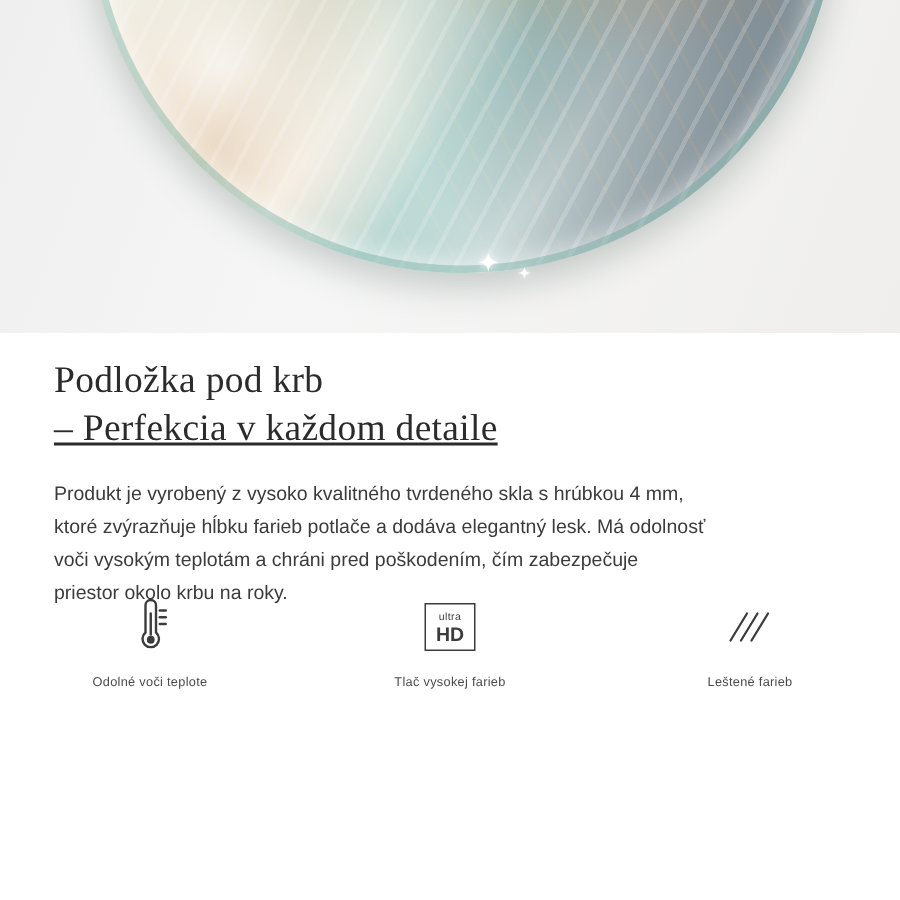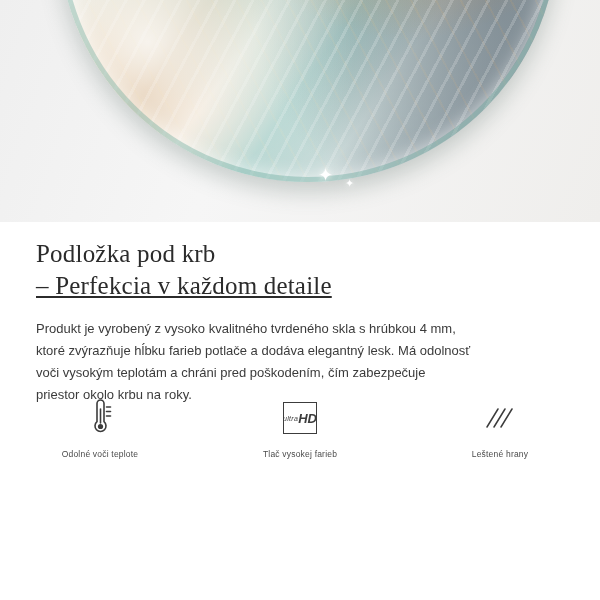--- a/index.html
+++ b/index.html
@@ -145,24 +145,23 @@
   .feature .caption {
     margin-top: 8px;
     font-size: 8.5px;
     color: #4a4a4a;
     letter-spacing: 0.2px;
     text-align: center;
   }
   .ultrahd {
     width: 34px; height: 32px;
     border: 1.6px solid #3c3c3c;
-    display: flex; flex-direction: row;
+    display: flex; flex-direction: column;
     align-items: center; justify-content: center;
     line-height: 1;
-    font-style: italic;
   }
   .ultrahd .u { font-size: 7px; letter-spacing: 0.3px; }
   .ultrahd .hd { font-size: 13px; font-weight: bold; margin-top: 1px; }
 </style>
 </head>
 <body>
 
 <div id="page">
 
   <div class="hero">
@@ -210,18 +209,18 @@
 
 
     <div class="feature">
       <div class="glyph">
         <svg width="36" height="30" viewBox="0 0 36 30" fill="none" stroke="#3c3c3c" stroke-width="1.5" stroke-linecap="round">
           <line x1="5" y1="24" x2="16" y2="6"></line>
           <line x1="12" y1="24" x2="23" y2="6"></line>
           <line x1="19" y1="24" x2="30" y2="6"></line>
         </svg>
       </div>
-      <div class="caption">Leštené hrany</div>
+      <div class="caption">Leštené farieb</div>
     </div>
 
 
   </div>
 </div>
 
 </body></html>

